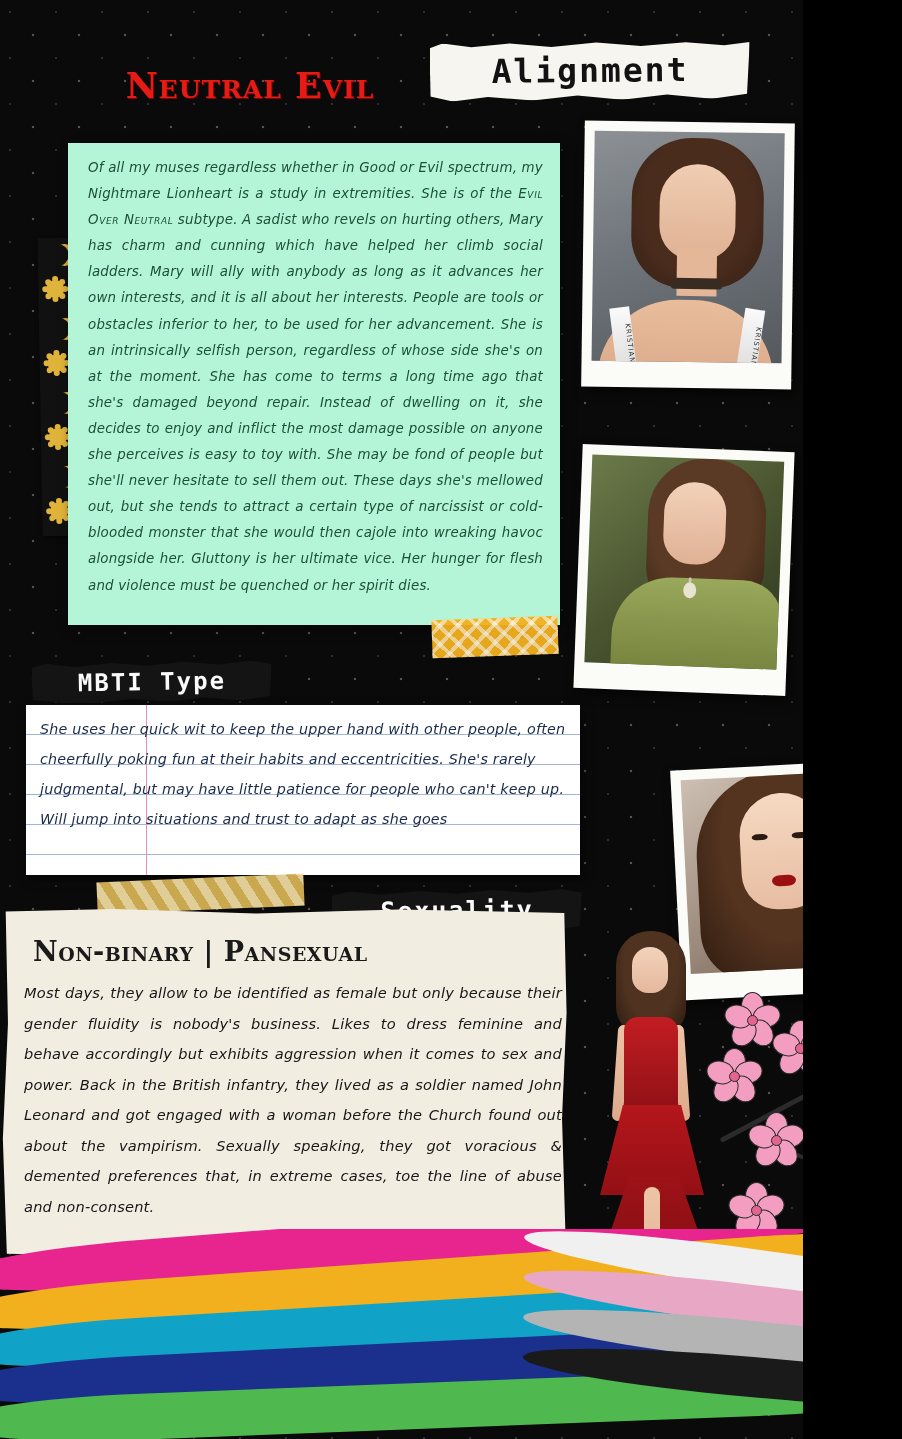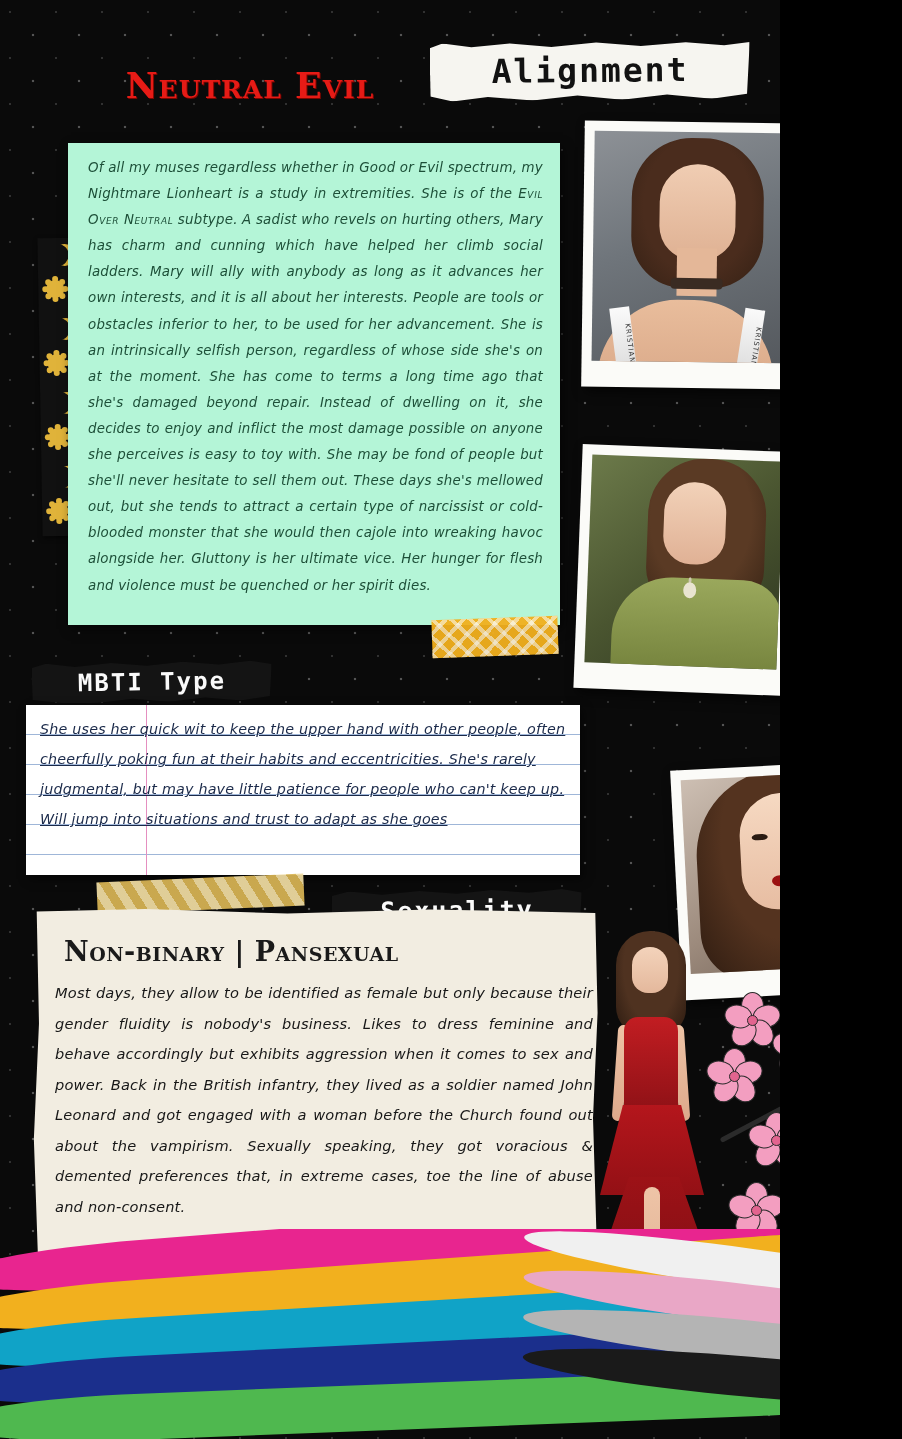--- a/index.html
+++ b/index.html
@@ -17,20 +17,21 @@
     position: relative;
     width: 780px;
     height: 1439px;
     background-color: #0a0a0a;
     background-image:
       radial-gradient(circle, rgba(255,255,255,0.30) 1.3px, transparent 1.6px),
       radial-gradient(circle, rgba(255,255,255,0.16) 1.1px, transparent 1.4px);
     background-size: 46px 46px, 46px 46px;
     background-position: 10px 12px, 33px 35px;
     overflow: hidden;
+    padding-left: 23px;
   }
 
   
   .title-neutral-evil {
     position: absolute;
     left: 70px;
     top: 60px;
     width: 360px;
     height: 52px;
     color: #e61b16;
@@ -225,21 +226,20 @@
     position: absolute;
     left: 14px;
     top: 9px;
     width: 530px;
     font-family: "DejaVu Sans", sans-serif;
     font-style: italic;
     font-size: 14.3px;
     line-height: 30px;
     color: #1b2a4a;
     letter-spacing: .2px;
-    text-decoration: underline;
   }
 
   
   .sex-band {
     position: absolute;
     left: 332px;
     top: 890px;
     width: 250px;
     height: 42px;
     background: #141414;
@@ -260,21 +260,21 @@
     font-family: "DejaVu Sans Mono", monospace;
     font-weight: bold;
     font-size: 25px;
     letter-spacing: 2px;
     color: #fafafa;
   }
 
   
   .parchment {
     position: absolute;
-    left: 31px;
+    left: 0;
     top: 908px;
     width: 570px;
     height: 350px;
     background: #f2ede1;
     box-shadow: 3px 4px 10px rgba(0,0,0,.5);
     clip-path: polygon(1% 1%, 20% 0.3%, 45% 1.6%, 70% 0.4%, 99% 1.4%,
                        99.4% 30%, 98.6% 60%, 99.3% 98.6%, 72% 99.4%,
                        46% 98.4%, 21% 99.5%, 1.2% 98.8%, 0.5% 66%, 1.4% 33%);
   }
   .parchment h2 {

